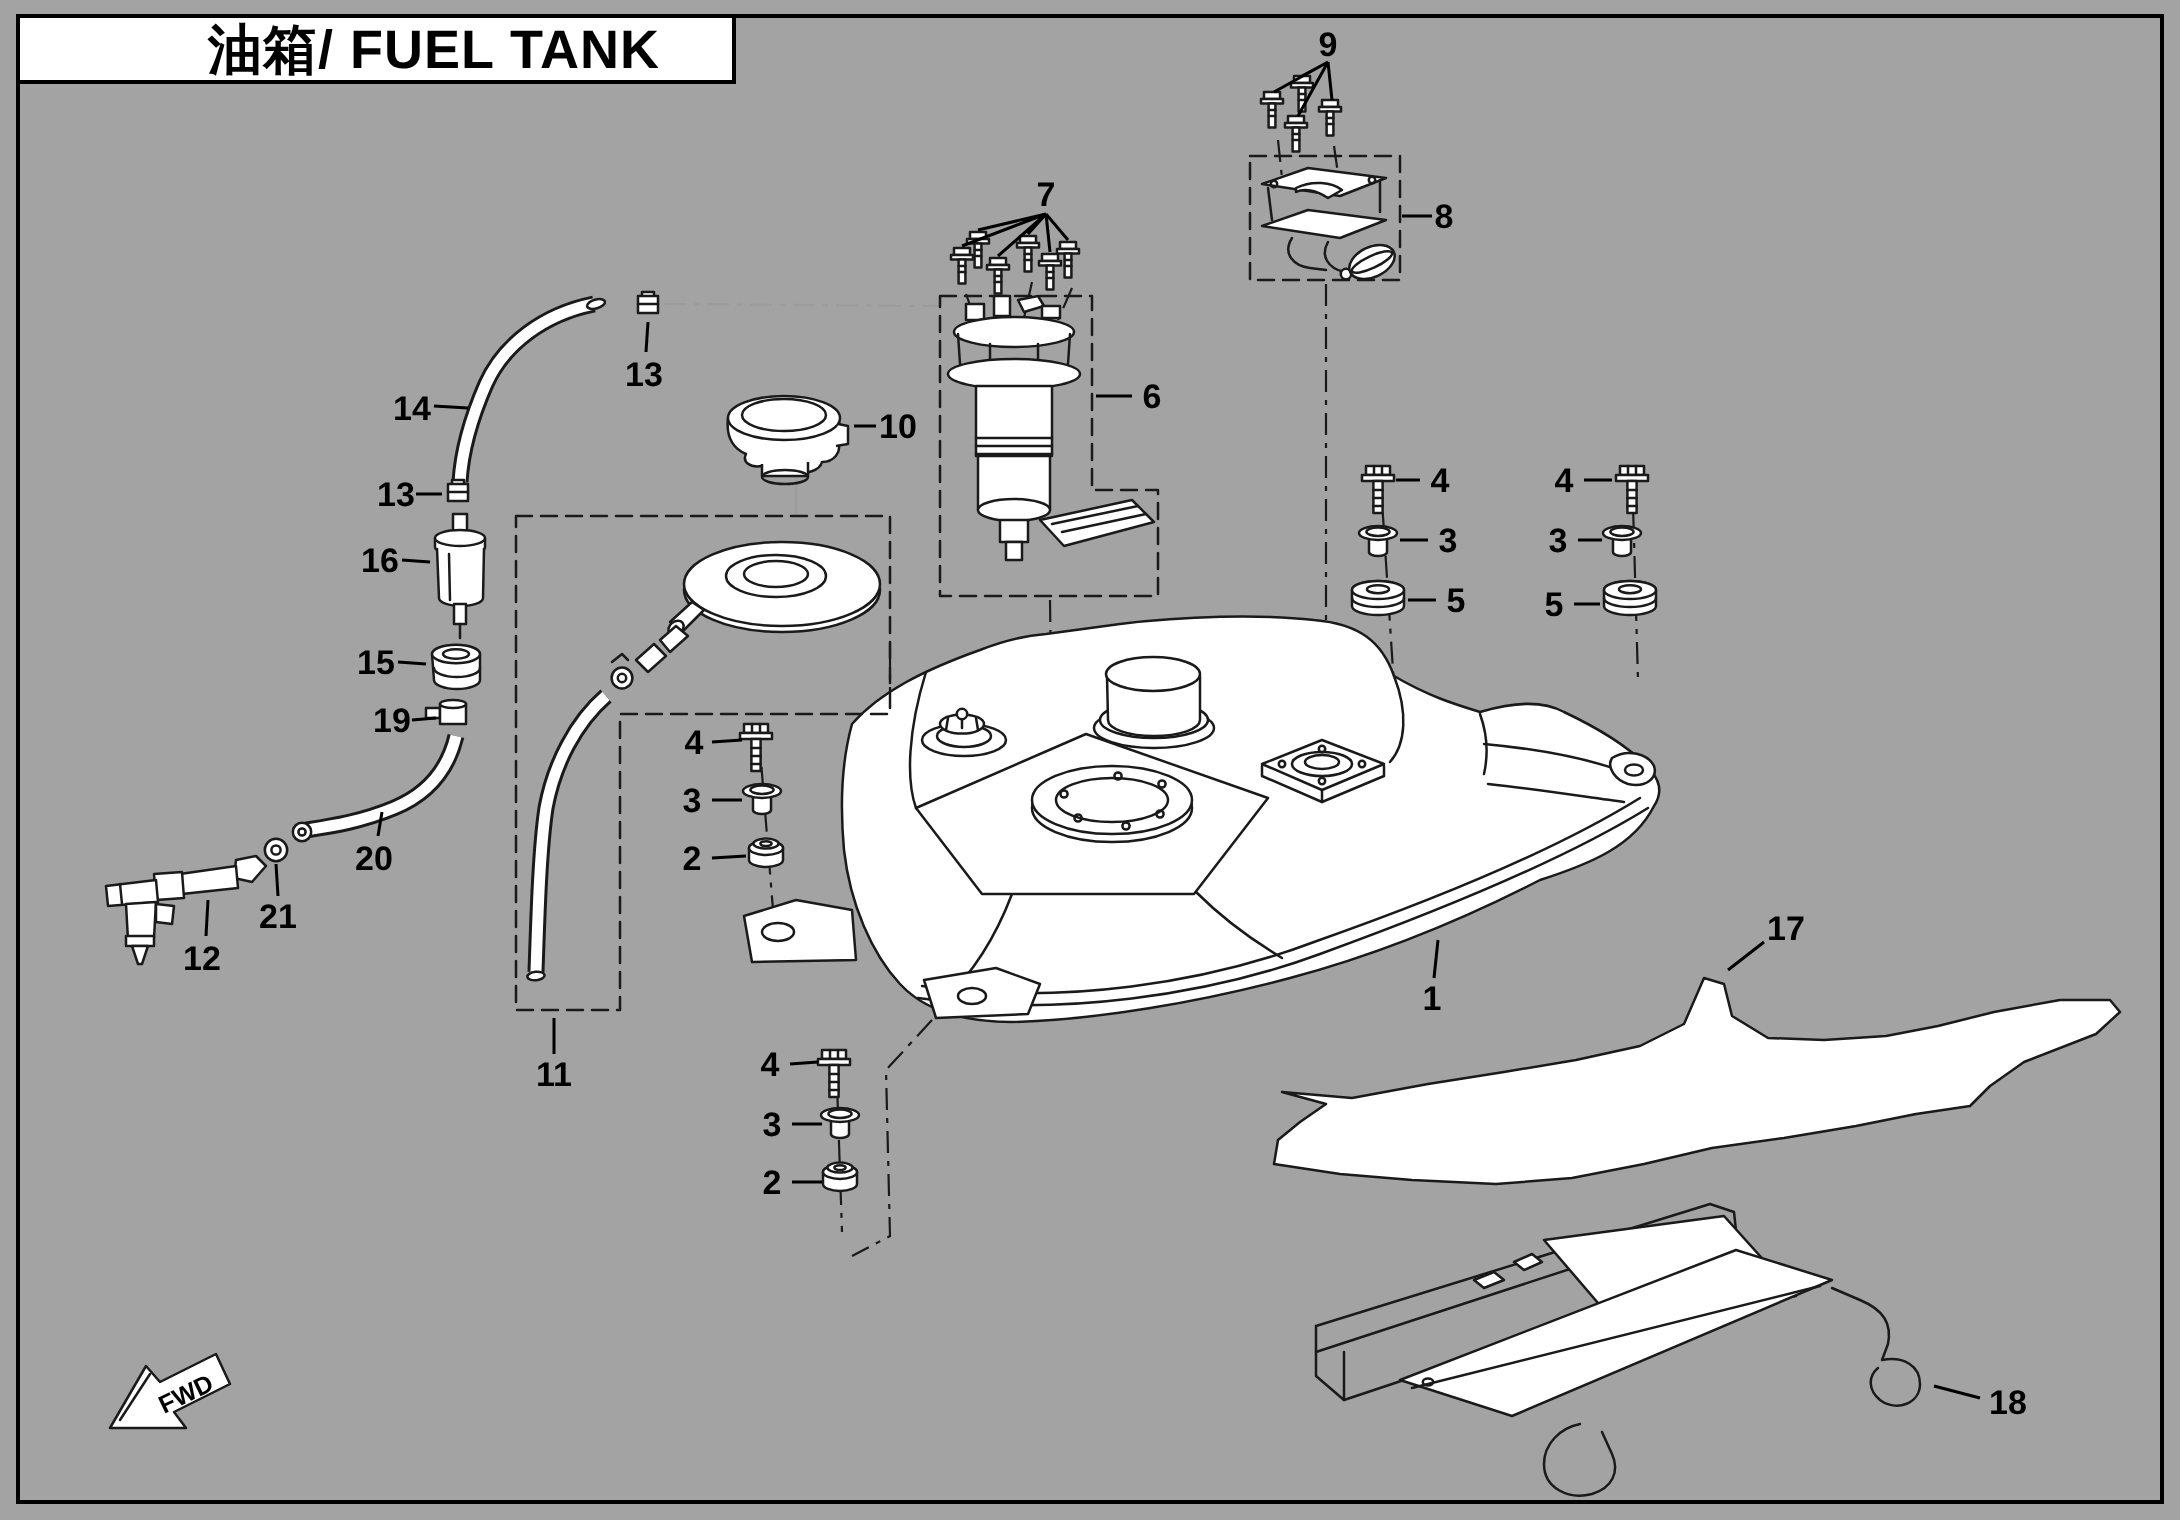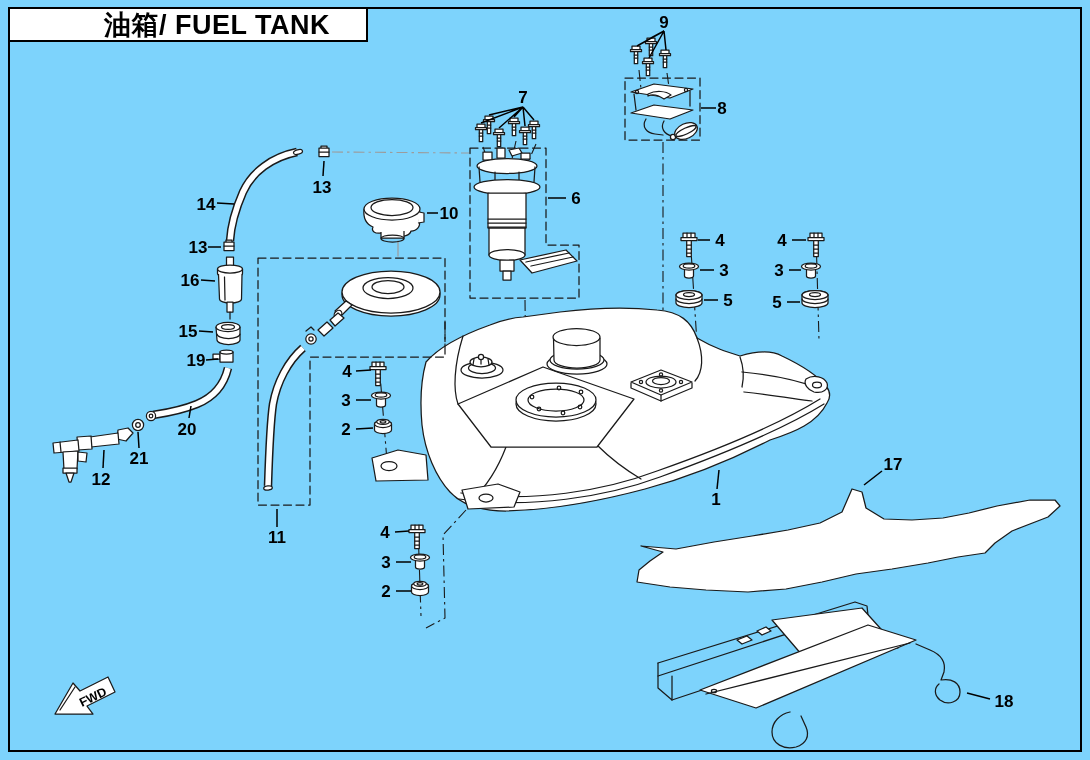--- a/index.html
+++ b/index.html
@@ -1,16 +1,16 @@
 <!DOCTYPE html>
 <html><head>
 <meta charset="utf-8">
 <style>
   html,body{margin:0;padding:0;background:#fff}
-  .stage{position:relative;width:1090px;height:760px;background:#7dd3fc;overflow:hidden;
+  .stage{position:relative;width:1090px;height:760px;background:#a3a3a3;overflow:hidden;
          font-family:"Liberation Sans","DejaVu Sans",sans-serif}
   svg{display:block}
   .ln{fill:none;stroke:#1a1a1a;stroke-width:1.25;stroke-linecap:round;stroke-linejoin:round}
   .fw{fill:#fff;stroke:#1a1a1a;stroke-width:1.25;stroke-linejoin:round}
   .thk{fill:none;stroke:#1a1a1a;stroke-width:8.5;stroke-linecap:butt}
   .thkw{fill:none;stroke:#fff;stroke-width:5.5;stroke-linecap:butt}
   .dash{stroke-dasharray:8 4.5}
   .dd{fill:none;stroke:#1a1a1a;stroke-width:1.1;stroke-dasharray:11 4 2.5 4}
   .gray{stroke:#9c9c9c}
   .ldr{stroke:#000;stroke-width:1.5;fill:none}

